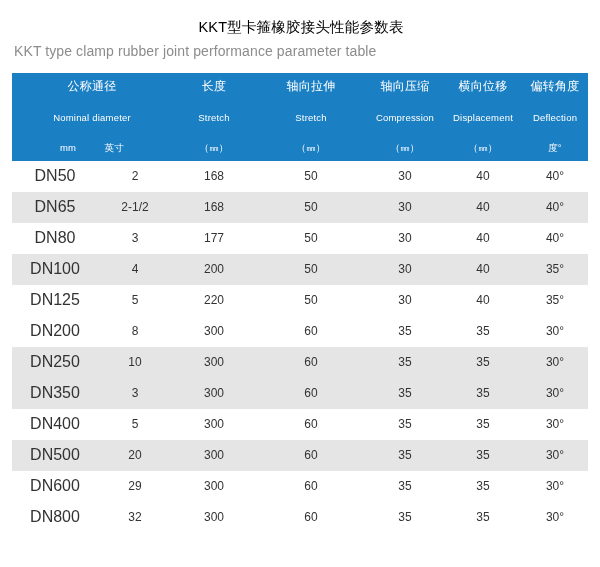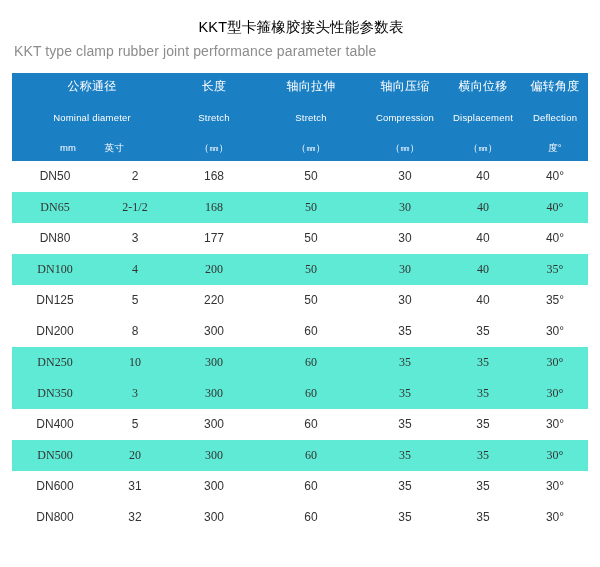--- a/index.html
+++ b/index.html
@@ -73,22 +73,22 @@
   tbody td {
     text-align: center;
     font-size: 12px;
     padding: 5px 2px;
     height: 21px;
     color: #333;
     border: none;
     white-space: nowrap;
   }
   tbody tr.odd { background: #ffffff; }
-  tbody tr.even { background: #5eead4; font-family: Liberation Serif, serif; }
-  tbody td.dn { font-size: 12px; }
+  tbody tr.even { background: #e5e5e5; }
+  tbody td.dn { font-size: 16px; }
 </style>
 </head>
 <body>
 
 <div class="page">
 
   <h1 class="title-cn">KKT型卡箍橡胶接头性能参数表</h1>
   <h2 class="title-en">KKT type clamp rubber joint performance parameter table</h2>
 
   <table class="spec">
@@ -225,21 +225,21 @@
           <td class="dn">DN500</td>
           <td>20</td>
           <td>300</td>
           <td>60</td>
           <td>35</td>
           <td>35</td>
           <td>30°</td>
         </tr>
         <tr class="odd">
           <td class="dn">DN600</td>
-          <td>31</td>
+          <td>29</td>
           <td>300</td>
           <td>60</td>
           <td>35</td>
           <td>35</td>
           <td>30°</td>
         </tr>
         <tr class="odd">
           <td class="dn">DN800</td>
           <td>32</td>
           <td>300</td>

